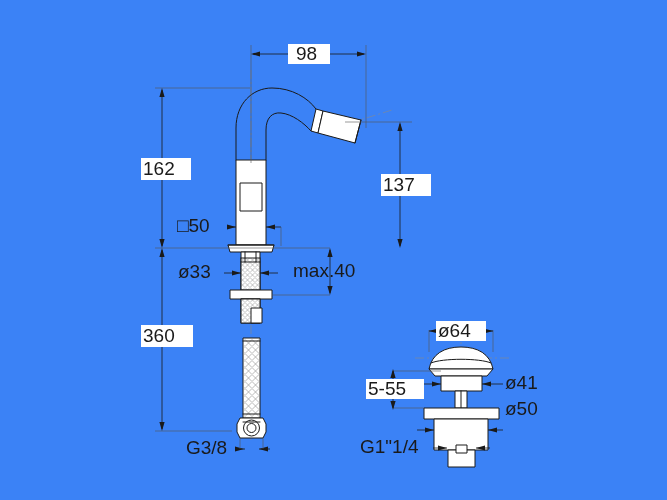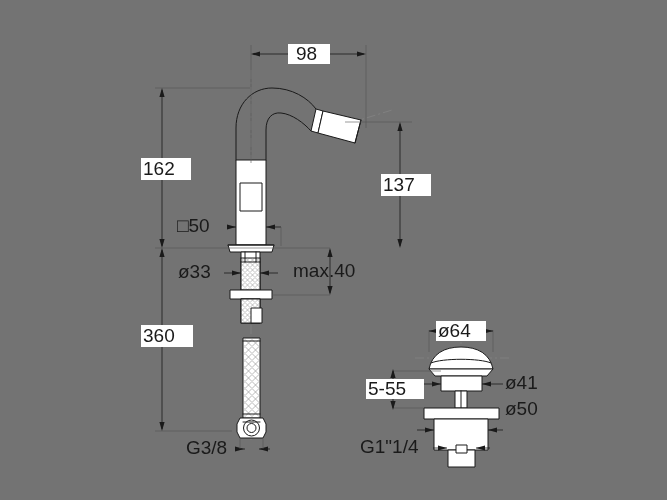--- a/index.html
+++ b/index.html
@@ -4,21 +4,21 @@
 <style>
   html, body {
     margin: 0;
     padding: 0;
     background: #ffffff;
   }
   #drawing-root {
     position: relative;
     width: 667px;
     height: 500px;
-    background: #737373;
+    background: #3b82f6;
     font-family: "Liberation Sans", sans-serif;
     overflow: hidden;
   }
   svg.tech-drawing {
     display: block;
     width: 667px;
     height: 500px;
   }
   .dim-text {
     font-family: "Liberation Sans", sans-serif;

